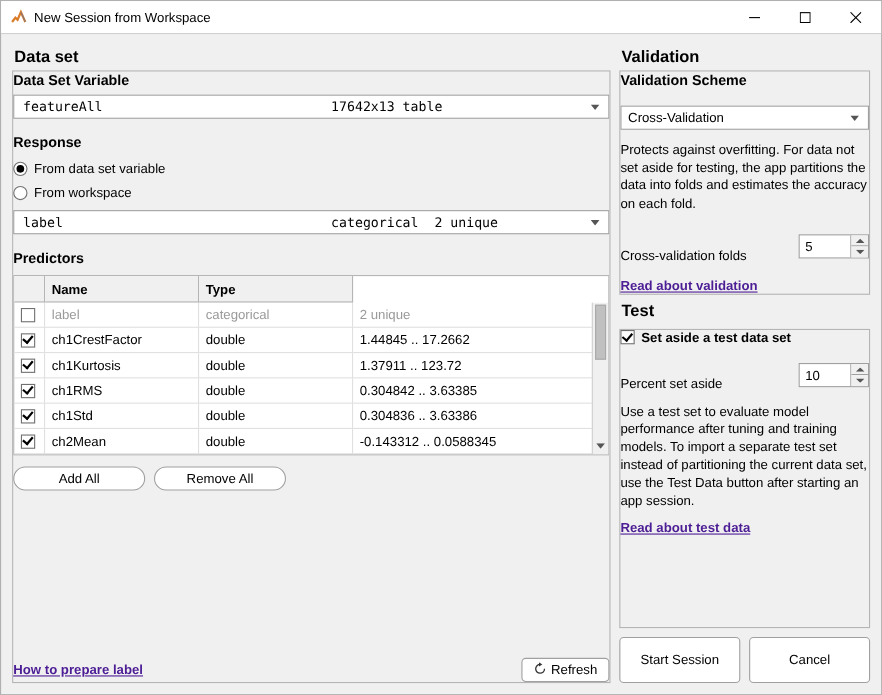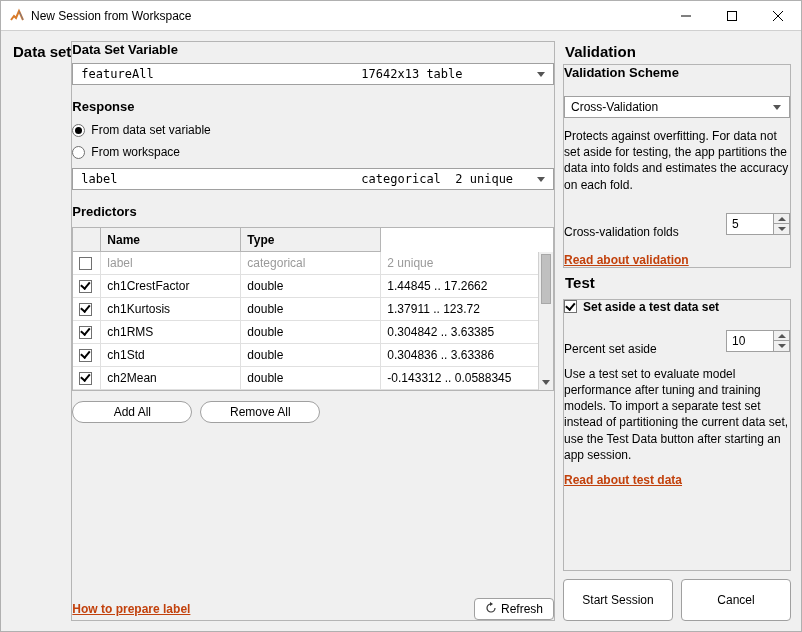--- a/index.html
+++ b/index.html
@@ -5,21 +5,21 @@
   * { box-sizing: border-box; }
   html, body { margin: 0; padding: 0; font-family: "Segoe UI", Arial, sans-serif; font-size: 12px; color: #000; background: #ffffff; }
   .window { width: 802px; height: 632px; background: #f0f0f0; border: 1px solid #b0b0b0; display: flex; flex-direction: column; }
   .titlebar { height: 30px; background: #ffffff; display: flex; align-items: center; padding: 0 0 0 8px; border-bottom: 1px solid #d0d0d0; }
   .titlebar .app-icon { width: 16px; height: 16px; margin-right: 6px; }
   .titlebar .title { flex: 0 0 auto; }
   .titlebar .spacer { flex: 1; }
   .titlebar .winbtn { width: 46px; height: 30px; display: flex; align-items: center; justify-content: center; }
   .winbtn svg { pointer-events: none; }
   .body { flex: 1; display: flex; padding: 10px; gap: 8px; }
-  .col-left { width: 596px; display: flex; flex-direction: row; }
+  .col-left { width: 596px; display: flex; flex-direction: column; }
   .col-right { flex: 1; display: flex; flex-direction: column; }
   .section-title { font-size: 15px; font-weight: bold; margin: 2px 0 4px 2px; }
   .panel { border: 1px solid #b5b5b5; background: #f0f0f0; display: flex; flex-direction: column; }
   .panel.main-left { flex: 1; }
   .panel.validation { }
   .panel.test { margin-top: 4px; }
   .subhead { font-size: 13px; font-weight: bold; margin-bottom: 6px; }
   .dropdown { height: 22px; background: #ffffff; border: 1px solid #a0a0a0; display: flex; align-items: center; padding: 0 4px 0 8px; font-family: "Consolas", monospace; font-size: 12px; }
   .dropdown .dd-left { flex: 0 0 280px; text-align: left; }
   .dropdown .dd-mid { flex: 1; text-align: left; }
@@ -42,21 +42,21 @@
   .muted { color: #9a9a9a; }
   .chk { width: 13px; height: 13px; border: 1px solid #707070; background: #fff; display:flex; align-items:center; justify-content:center;}
   .chk.checked::after { content:""; width:7px; height:4px; border-left:2px solid #000; border-bottom:2px solid #000; transform: rotate(-50deg) translate(1px,-1px);}
   .scrollbar { position:absolute; right:0; top:0; bottom:0; width:15px; background:#f0f0f0; border-left:1px solid #d0d0d0;}
   .scrollbar .thumb { position:absolute; left:2px; right:2px; top:2px; height:50px; background:#c0c0c0; border:1px solid #a8a8a8;}
   .scrollbar .arrow { position:absolute; left:0; right:0; height:15px; display:flex; align-items:center; justify-content:center;}
   .scrollbar .arrow.down{ bottom:0;}
   .btn { background:#fff; border:1px solid #a0a0a0; border-radius:11px; height:22px; display:flex; align-items:center; justify-content:center; font-size:12px;}
   .btn-row { display:flex; gap:8px; margin-top:10px;}
   .btn-row .btn { flex: 0 0 120px;}
-  .link { color:#c2410c; text-decoration: underline; font-weight:bold; font-size:12px;}
+  .link { color:#4c1d95; text-decoration: underline; font-weight:bold; font-size:12px;}
   .link.normal { font-weight:normal; text-decoration: underline; }
   .footer-row { margin-top:auto; display:flex; align-items:center; gap:8px; padding-top: 20px;}
   .footer-row .btn.refresh { flex:0 0 auto; padding:0 10px; border-radius:4px; margin-left:auto; gap:4px;}
   .para { font-size:12px; line-height:1.35; margin:10px 0;}
   .form-row { display:flex; align-items:center; gap:8px; margin-top:6px;}
   .form-row .lbl { flex:1;margin-top:16px; }
   .spinner { width:64px; height:22px; display:flex; border:1px solid #a0a0a0; background:#fff;}
   .spinner .val { flex:1; padding:0 5px; display:flex; align-items:center;}
   .spinner .arrows { width:16px; display:flex; flex-direction:column; border-left:1px solid #a0a0a0;}
   .spinner .arrows div { flex:1; display:flex; align-items:center; justify-content:center; background:#f0f0f0;}

